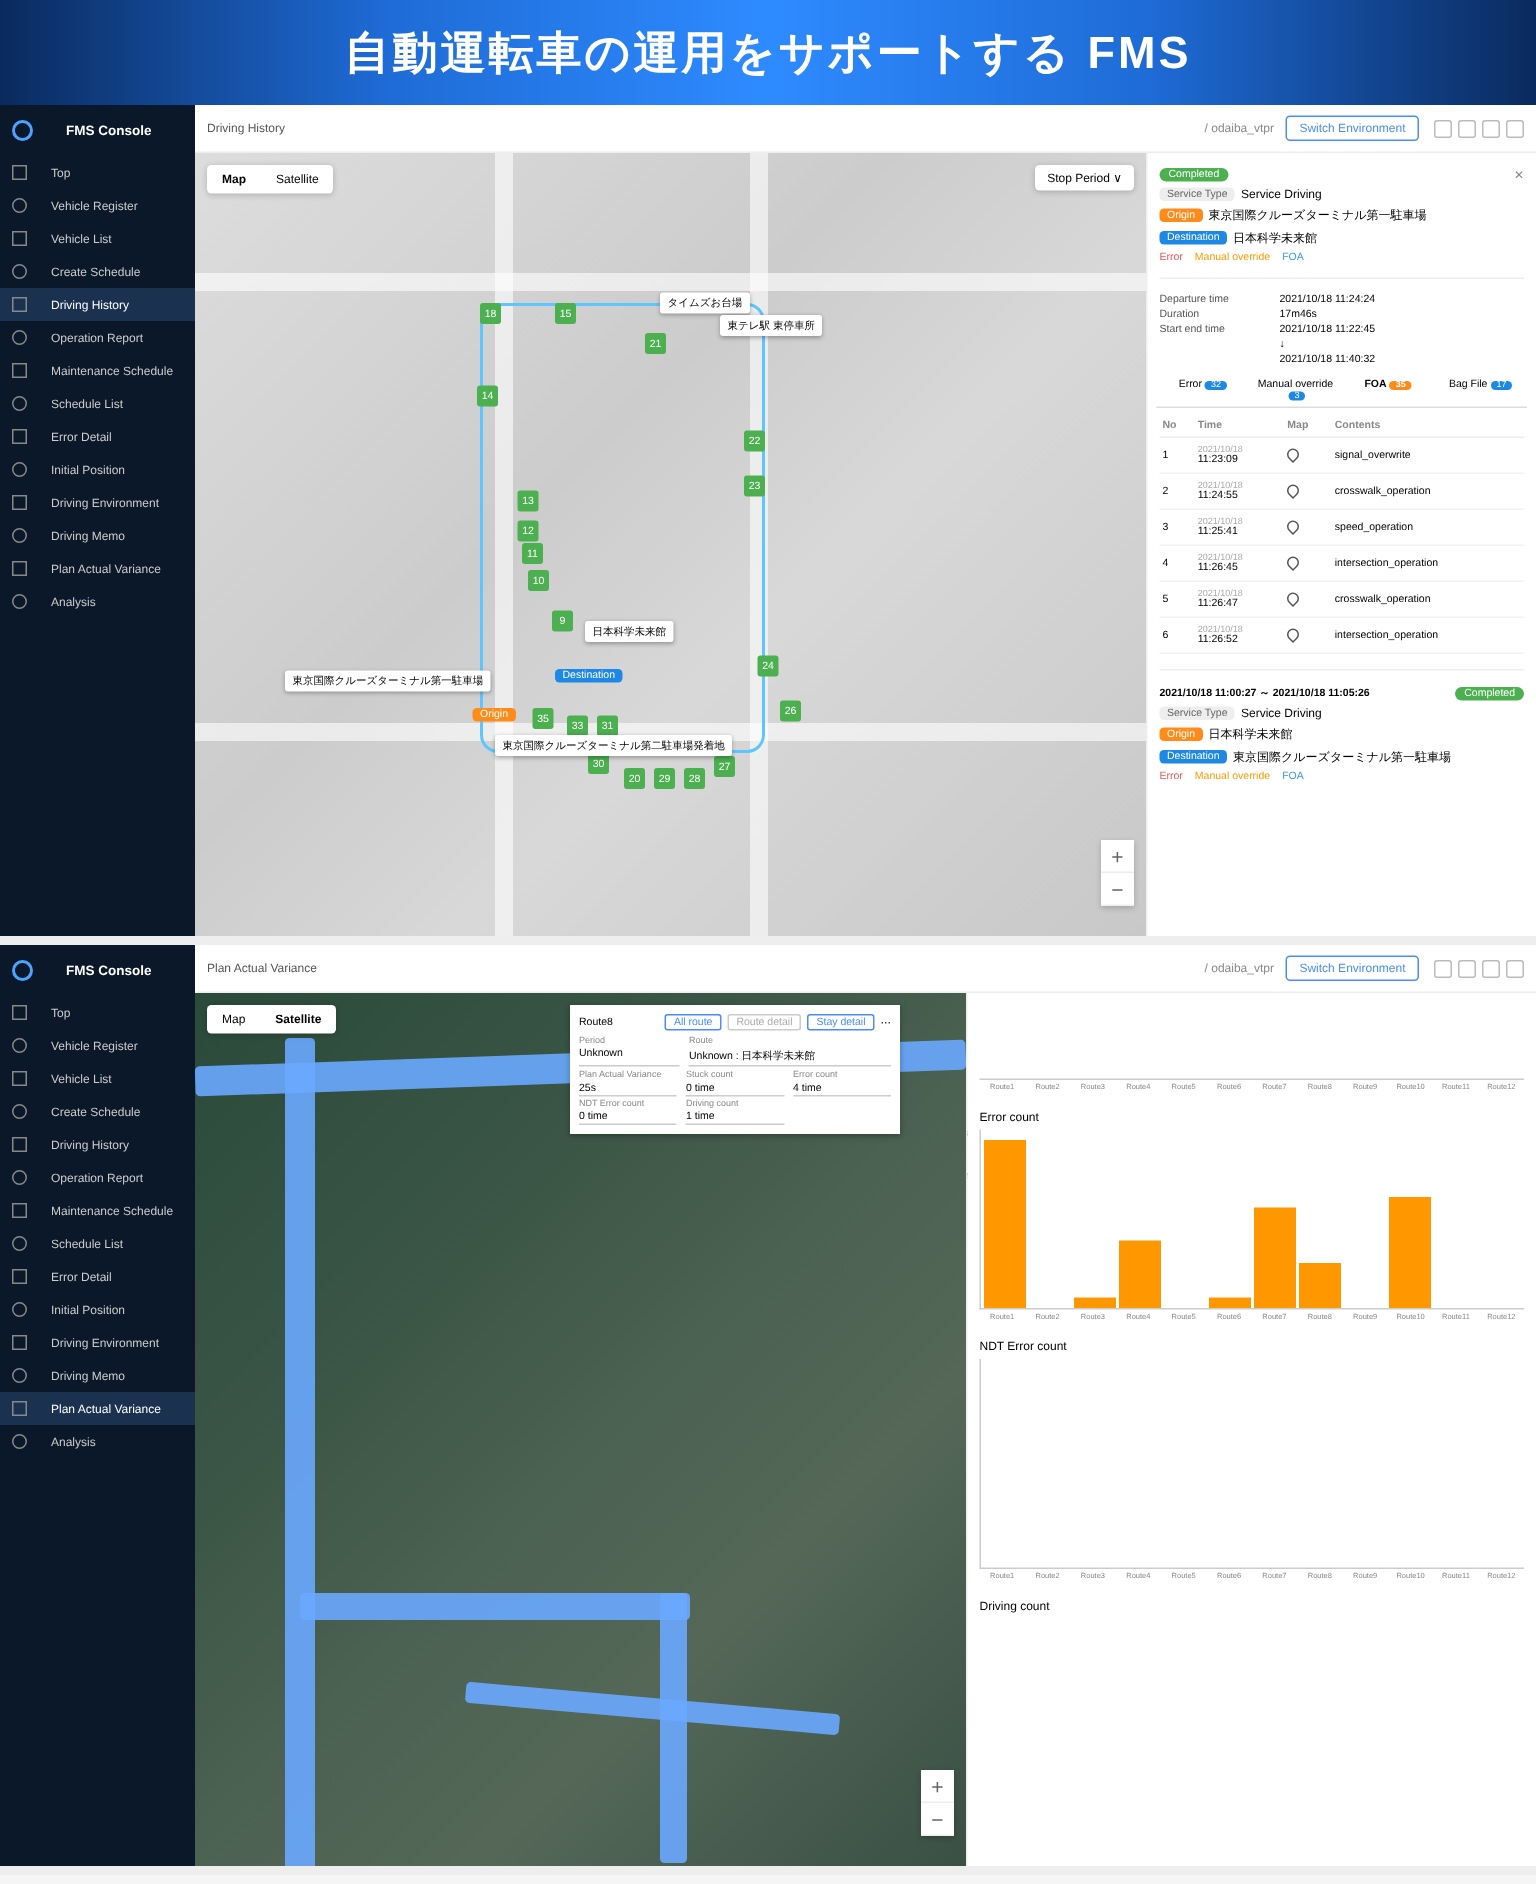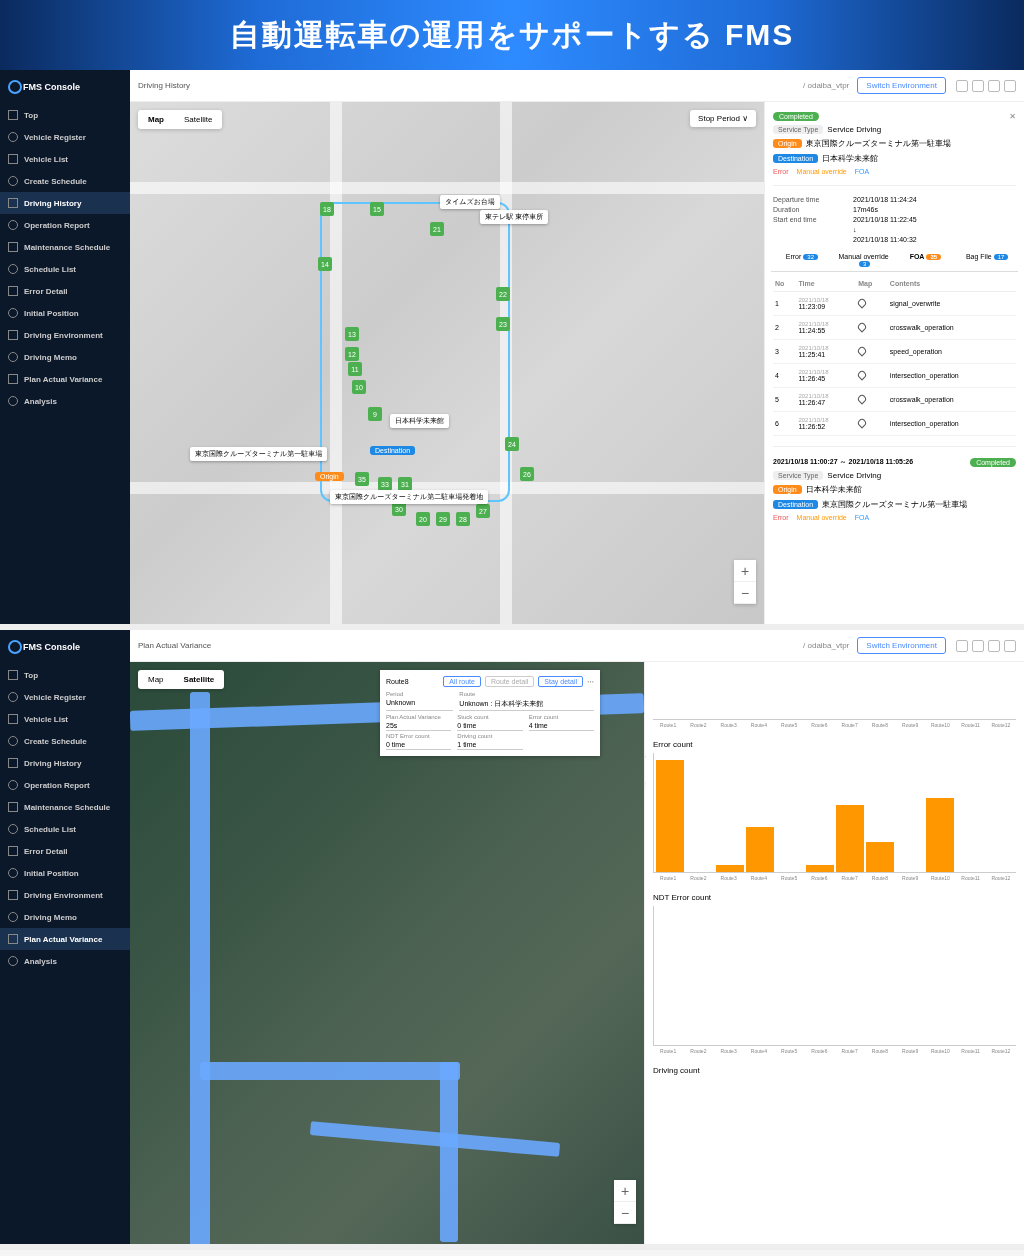--- a/index.html
+++ b/index.html
@@ -2,23 +2,23 @@
 <html><head>
 <meta charset="utf-8">
 <style>
 * { margin: 0; padding: 0; box-sizing: border-box; font-family: -apple-system, BlinkMacSystemFont, "Segoe UI", Arial, sans-serif; }
 body { background: #f5f5f5; width: 1024px; }
 
 .hero { height: 70px; background: linear-gradient(90deg, #0a2a5e 0%, #1e6bd6 25%, #2e8bff 50%, #1e6bd6 75%, #0a2a5e 100%); display: flex; align-items: center; justify-content: center; color: #fff; font-size: 30px; font-weight: 600; letter-spacing: 2px; }
 
 .panel { height: 560px; display: flex; border-bottom: 6px solid #eee; }
 .sidebar { width: 130px; background: #0b1829; color: #ccc; font-size: 8px; overflow: hidden; }
-.brand { display: flex; align-items: center; gap: 1px; padding: 10px 8px; color: #fff; font-size: 9px; font-weight: 600; }
+.brand { display: flex; align-items: center; gap: 22px; padding: 10px 8px; color: #fff; font-size: 9px; font-weight: 600; }
 .brand-icon { width: 14px; height: 14px; border: 2px solid #4aa3ff; border-radius: 50%; display: inline-block; }
-.navitem { display: flex; align-items: center; gap: 6px; padding: 6px 8px; cursor: pointer; font-weight: bold; }
+.navitem { display: flex; align-items: center; gap: 16px; padding: 6px 8px; cursor: pointer; }
 .navitem.active { background: #1a3250; color: #fff; }
 .navicon { width: 10px; height: 10px; border: 1px solid #888; display: inline-block; flex-shrink: 0; }
 .navicon.circle { border-radius: 50%; }
 
 .main { flex: 1; background: #fff; display: flex; flex-direction: column; }
 .topbar { height: 32px; border-bottom: 1px solid #eee; display: flex; align-items: center; padding: 0 8px; font-size: 8px; color: #555; }
 .topbar-title { flex: 1; }
 .bc { color: #888; margin-right: 8px; }
 .btn-switch { border: 1px solid #4a8cff; color: #4a8cff; background: #fff; padding: 3px 8px; border-radius: 3px; font-size: 8px; cursor: pointer; margin-right: 6px; }
 .topicon { width: 12px; height: 12px; border: 1px solid #bbb; border-radius: 2px; margin-left: 4px; cursor: pointer; }

